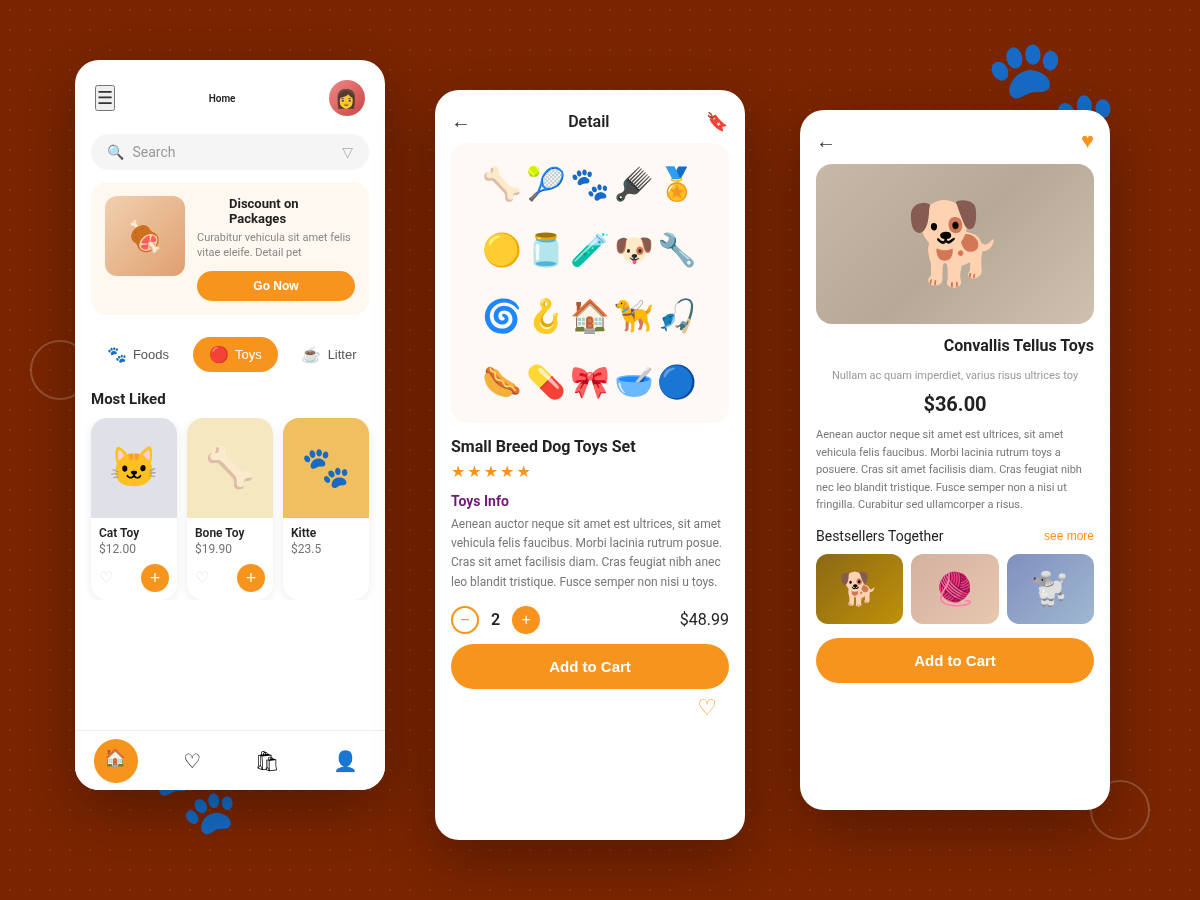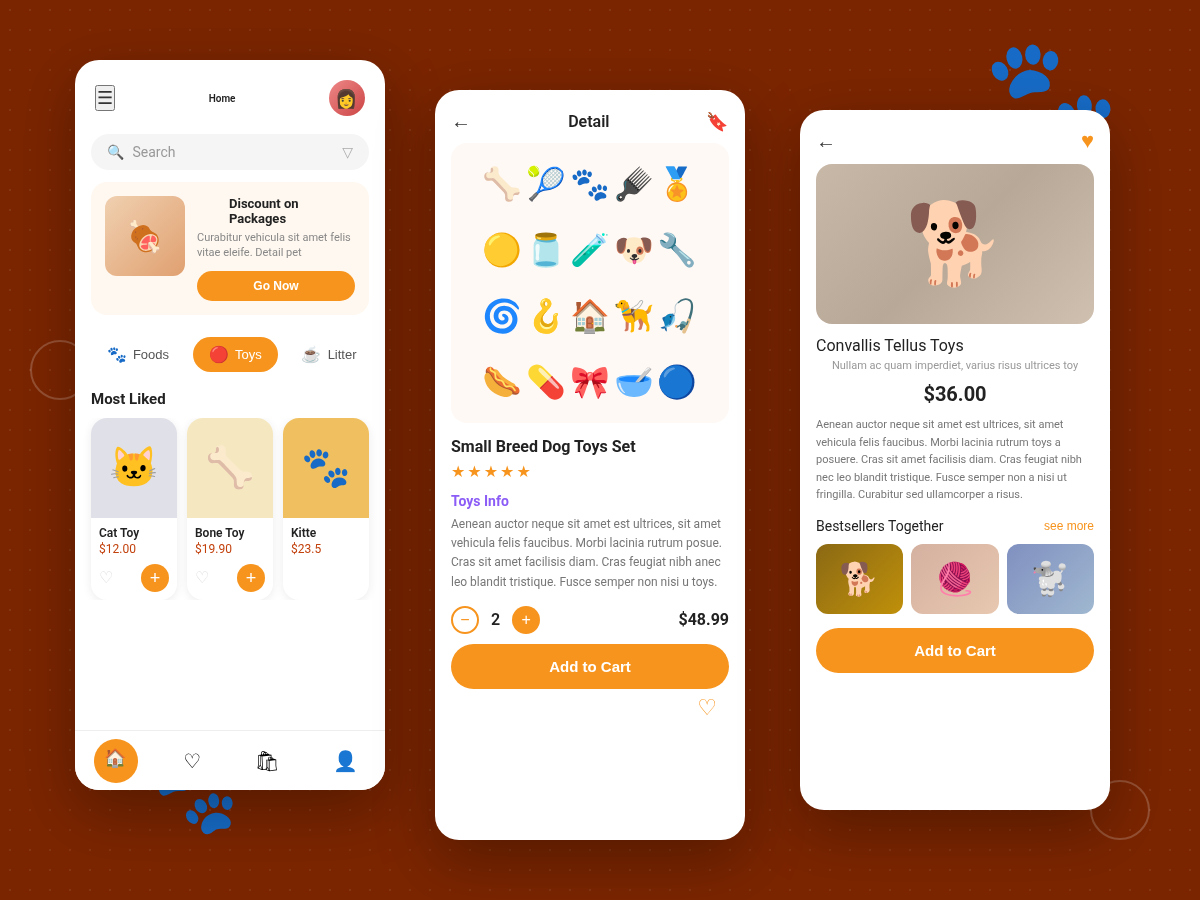--- a/index.html
+++ b/index.html
@@ -158,21 +158,21 @@
       height: 100px;
       object-fit: cover;
       display: flex; align-items: center; justify-content: center;
       font-size: 40px;
     }
     .product-img.cat-img { background: #e0e0e8; }
     .product-img.bone-img { background: #f5e8c0; }
     .product-img.kitten-img { background: #f0c060; }
     .product-info { padding: 8px 8px 4px; }
     .product-name { font-size: 12px; font-weight: 600; color: #222; }
-    .product-price { font-size: 12px; color: #c2410c; margin-top: 2px; }
+    .product-price { font-size: 12px; color: #737373; margin-top: 2px; }
     .product-footer { display: flex; align-items: center; justify-content: space-between; padding: 4px 8px 8px; }
     .heart-btn { background: none; border: none; cursor: pointer; color: #ddd; font-size: 16px; }
     .add-btn {
       width: 28px; height: 28px;
       background: #F7941D;
       color: #fff;
       border: none;
       border-radius: 50%;
       font-size: 18px;
       cursor: pointer;
@@ -235,21 +235,21 @@
       flex-wrap: wrap;
       gap: 4px;
       padding: 10px;
       overflow: hidden;
     }
     .toy-emoji { font-size: 32px; }
 
     .product-detail-info { padding: 14px 16px 0; }
     .product-detail-name { font-size: 16px; font-weight: 700; color: #222; margin-bottom: 6px; }
     .stars { color: #F7941D; font-size: 16px; letter-spacing: 2px; }
-    .info-section-title { font-size: 14px; font-weight: 700; color: #8b5cf6; margin: 12px 0 6px; }
+    .info-section-title { font-size: 14px; font-weight: 700; color: #701a75; margin: 12px 0 6px; }
     .info-text { font-size: 12px; color: #777; line-height: 1.6; }
 
     .cart-controls {
       display: flex;
       align-items: center;
       justify-content: space-between;
       padding: 14px 16px 10px;
     }
     .qty-control {
       display: flex;
@@ -261,21 +261,21 @@
       background: #F7941D;
       color: #fff;
       border: none;
       border-radius: 50%;
       font-size: 16px;
       cursor: pointer;
       display: flex; align-items: center; justify-content: center;
     }
     .qty-minus { background: #fff; color: #F7941D; border: 2px solid #F7941D; }
     .qty-num { font-size: 16px; font-weight: 600; color: #222; }
-    .cart-price { font-size: 16px; font-weight: 700; color: #222; }
+    .cart-price { font-size: 16px; font-weight: 400; color: #222; }
 
     .add-to-cart-btn {
       margin: 0 16px 16px;
       width: calc(100% - 32px);
       background: #F7941D;
       color: #fff;
       border: none;
       border-radius: 30px;
       padding: 14px;
       font-size: 15px;
@@ -316,21 +316,21 @@
       overflow: hidden;
       position: relative;
     }
     .dog-photo-bg {
       width: 100%; height: 100%;
       background: linear-gradient(135deg, #c8b8a8 0%, #b8a898 50%, #d0c0b0 100%);
       display: flex; align-items: center; justify-content: center;
     }
     .dog-emoji-large { font-size: 80px; }
 
-    .p3-name { font-size: 16px; font-weight: 400; color: #222; text-align: left; margin: 12px 16px 4px; }
+    .p3-name { font-size: 16px; font-weight: 700; color: #222; text-align: right; margin: 12px 16px 14px; }
     .p3-desc { font-size: 11px; color: #999; text-align: center; margin: 0 16px 10px; }
     .p3-price { font-size: 20px; font-weight: 700; color: #222; text-align: center; margin-bottom: 10px; }
 
     .p3-info-text { font-size: 11px; color: #777; line-height: 1.6; margin: 0 16px 14px; }
 
     .bestsellers-header {
       display: flex;
       justify-content: space-between;
       align-items: center;
       padding: 0 16px 10px;

